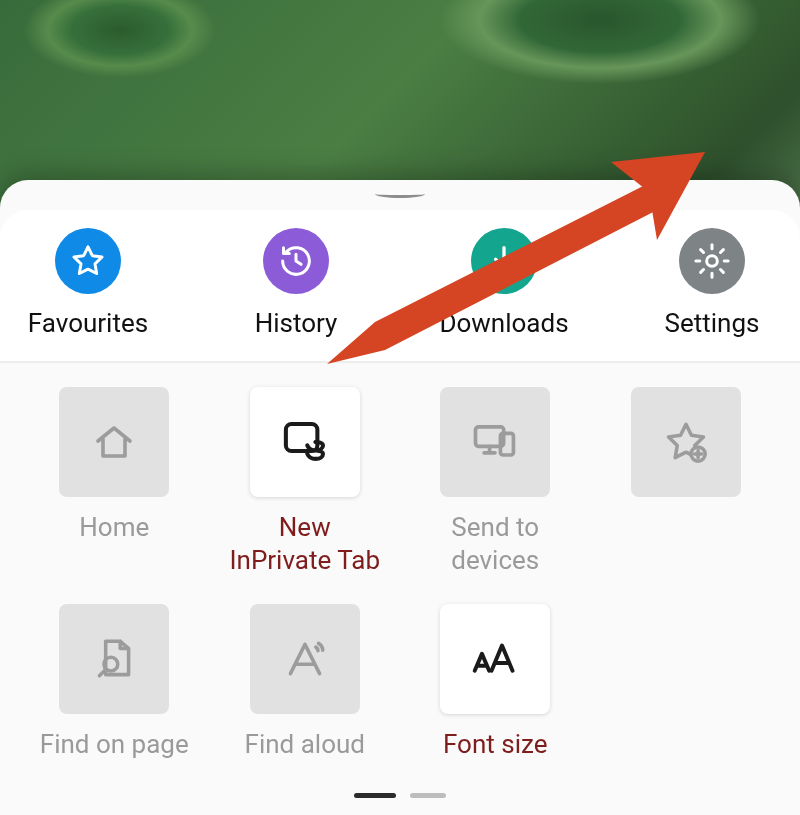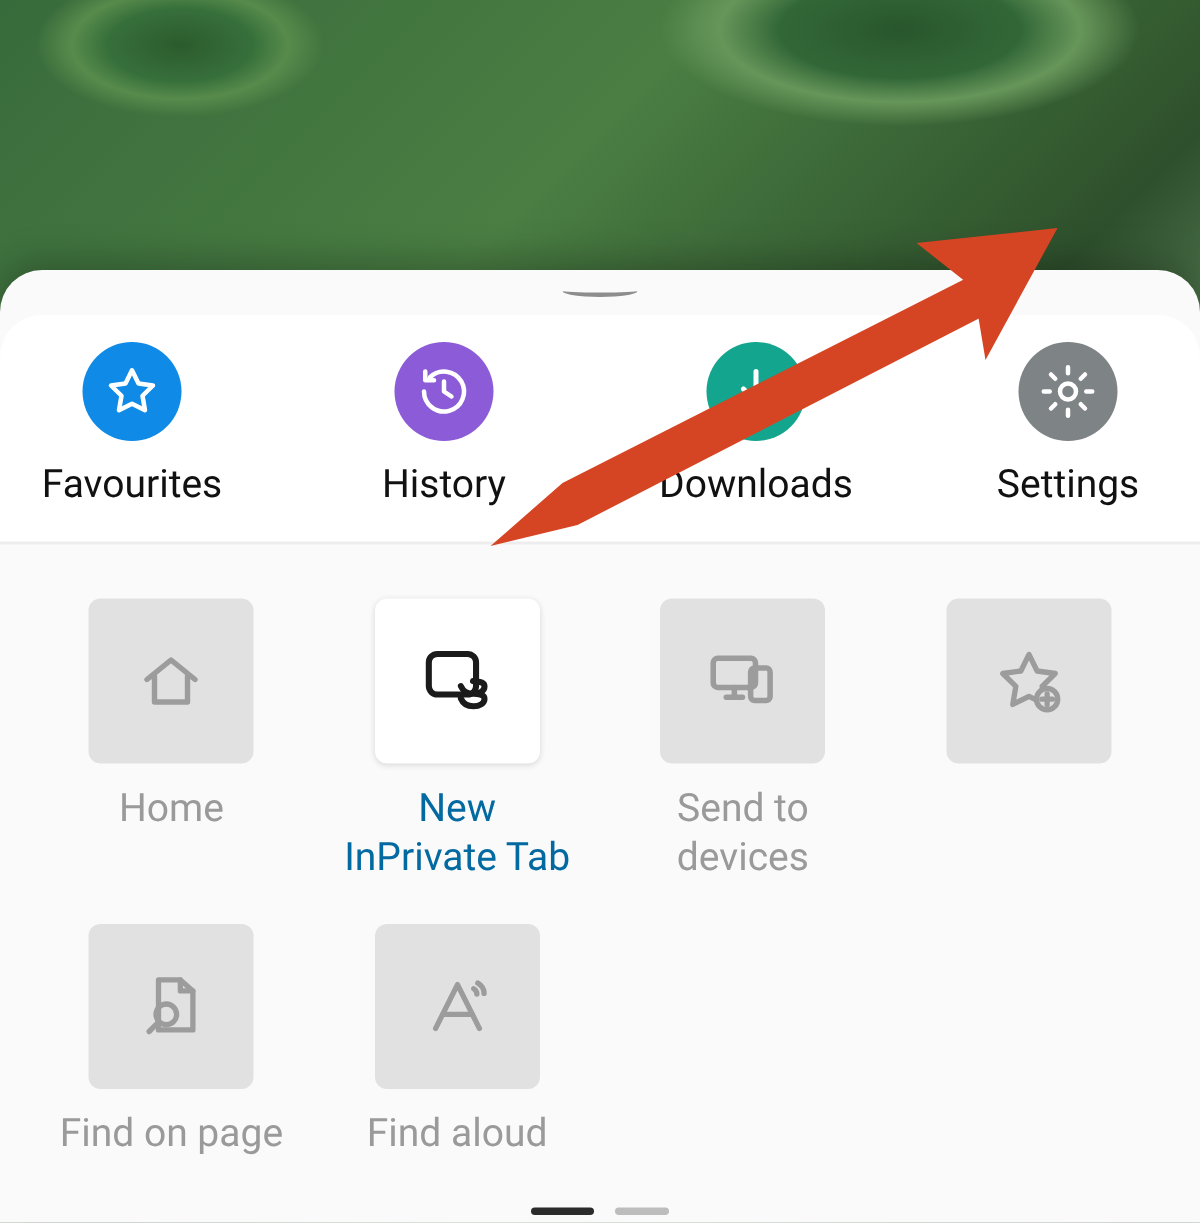--- a/index.html
+++ b/index.html
@@ -36,36 +36,36 @@
       display:flex; align-items:center; justify-content:center;
       margin-bottom:14px;
     }
     .top-item .lbl { font-size:26px; color:#111; text-align:center; line-height:1.2; }
     .c-fav { background:#0f8ae6; }
     .c-hist { background:#8c5cd8; }
     .c-coll { background:#1b5ea8; }
     .c-dl { background:#13a58e; }
     .c-set { background:#7e8386; }
 
-    .grid-area { padding: 38px 28px 0 28px; }
+    .grid-area { padding: 26px 28px 0 28px; }
     .grid {
       display:grid; grid-template-columns: repeat(4, 1fr);
       gap: 0 18px; row-gap: 28px;
     }
     .cell { display:flex; flex-direction:column; align-items:center; cursor:pointer; }
     .tile {
       width:110px; height:110px; border-radius:8px;
       display:flex; align-items:center; justify-content:center;
       background:#e1e1e1;
     }
     .tile.active { background:#ffffff; box-shadow: 0 1px 4px rgba(0,0,0,0.15); }
     .cell .lbl {
       margin-top:14px; font-size:26px; color:#9a9a9a; text-align:center; line-height:1.25; max-width:170px; white-space:pre-line;
     }
-    .cell.active .lbl { color:#0369a1; }
+    .cell.active .lbl { color:#7f1d1d; }
 
     .pager { display:flex; justify-content:center; gap:14px; margin-top:32px; }
     .pager span { display:block; width:36px; height:5px; border-radius:3px; background:#bdbdbd; }
     .pager span.cur { background:#2b2b2b; width:42px; }
 
     .arrow { position:absolute; left:327px; top:150px; width:380px; height:220px; pointer-events:none; }
     .arrow svg { width:100%; height:100%; overflow:visible; }
 
     svg { display:block; }
   </style>
@@ -203,20 +203,31 @@
             <svg width="50" height="50" viewBox="0 0 24 24">
                 <g fill="none" stroke="#9c9c9c" stroke-width="1.7" stroke-linecap="round" stroke-linejoin="round">
                   <path d="M5 19 12 5l7 14M7.2 14.5h9.6"></path>
                   <path d="M18.5 4.5c1.3.8 2 2 2 3.3M17.2 6.3c.7.4 1 1 1 1.7"></path>
                 </g>
               </svg>
           </div>
           <span class="lbl">Find aloud</span>
         </div>
 
+        <div class="cell active">
+          <div class="tile active">
+            <svg width="56" height="56" viewBox="0 0 24 24">
+                <g fill="none" stroke="#1b1b1b" stroke-width="1.7" stroke-linecap="round" stroke-linejoin="round">
+                  <path d="M3.3 17 6.4 9.8 9.5 17M4.3 14.9h4.2"></path>
+                  <path d="M10.5 17 15 6.2 19.5 17M12 13.7h6"></path>
+                </g>
+              </svg>
+          </div>
+          <span class="lbl">Font size</span>
+        </div>
 
       </div>
 
       <div class="pager">
         <span class="cur"></span>
         <span></span>
       </div>
     </div>
   </div>
 

